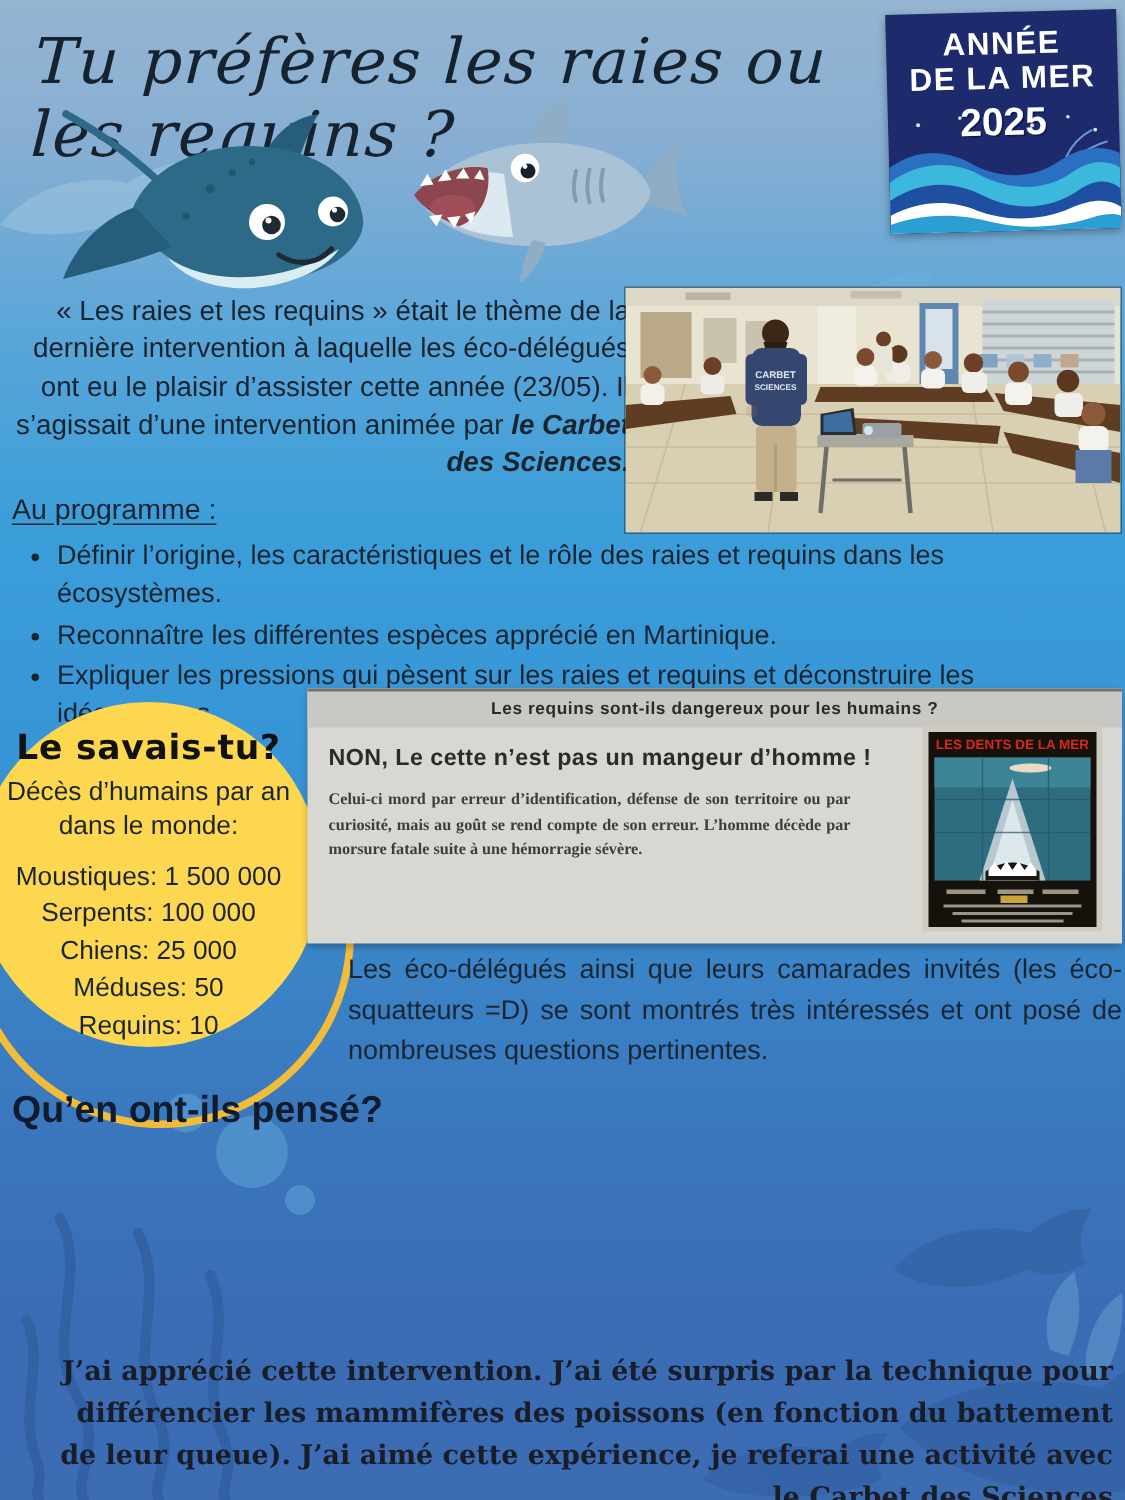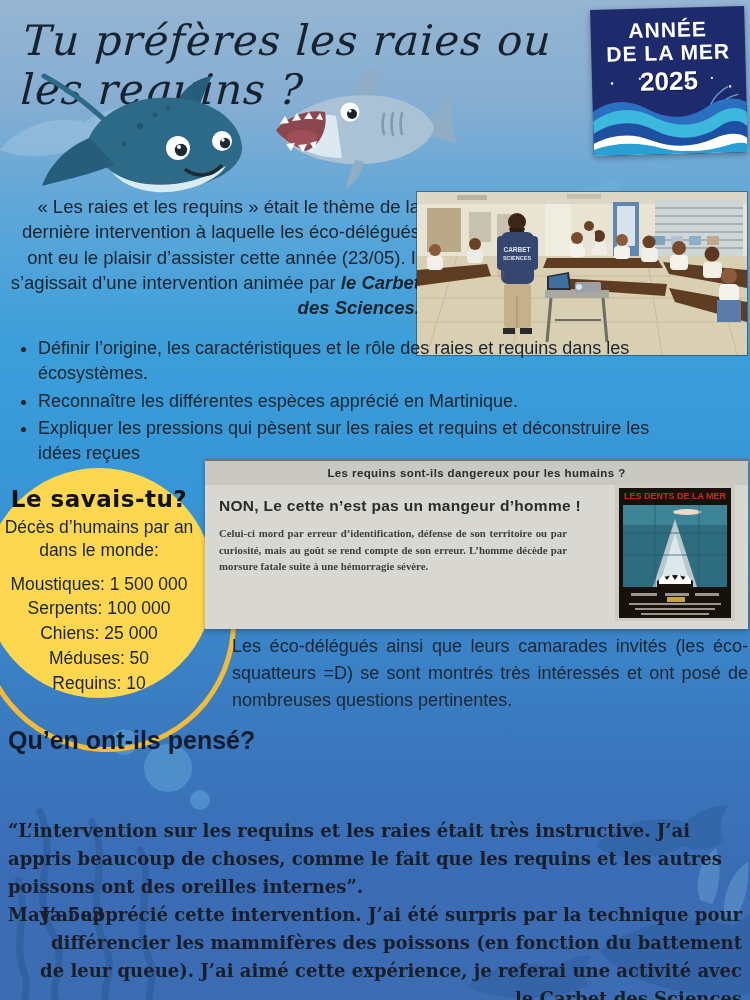--- a/index.html
+++ b/index.html
@@ -260,20 +260,21 @@
       <line x1="186" y1="106" x2="190" y2="150" stroke="#6e6e66" stroke-width="3"></line>
       <line x1="138" y1="128" x2="184" y2="128" stroke="#6e6e66" stroke-width="2"></line>
       <polygon points="130,84 152,80 154,98 130,98" fill="#2a2e34"></polygon>
       <polygon points="132,85 150,82 152,96 132,96" fill="#3e6f9e"></polygon>
       <rect x="158" y="90" width="26" height="10" rx="2" fill="#9aa0a4"></rect>
       <circle cx="162" cy="95" r="3" fill="#cfe8f4"></circle>
     </g>
   </svg>
 
   <div class="abs programme">
+    <div class="programme-heading">Au programme :</div>
     <ul>
       <li>Définir l’origine, les caractéristiques et le rôle des raies et requins dans les écosystèmes.</li>
       <li>Reconnaître les différentes espèces apprécié en Martinique.</li>
       <li>Expliquer les pressions qui pèsent sur les raies et requins et déconstruire les idées reçues</li>
     </ul>
   </div>
 
   <div class="abs fact-ring decor"></div>
   <div class="abs fact-circle">
     <div class="fact-title">Le savais-tu?</div>
@@ -320,23 +321,19 @@
       </g>
       <rect x="52" y="112" width="18" height="5" fill="#c9a43a"></rect>
     </svg>
   </div>
 
   <div class="abs feedback-heading">Qu’en ont-ils pensé?</div>
 
   <div class="abs reaction">Les éco-délégués ainsi que leurs camarades invités (les éco-squatteurs =D) se sont montrés très intéressés et ont posé de nombreuses questions pertinentes.</div>
 
 
-  <div class="abs quote q2">
-    <span>“L’intervention sur les requins et les raies était très instructive. J’ai appris beaucoup de choses, comme le fait que les requins et les autres poissons ont des oreilles internes”.</span>
-    <span class="author">Maya 5e3</span>
-  </div>
 
   <div class="abs quote q3">
     <span>J’ai apprécié cette intervention. J’ai été surpris par la technique pour différencier les mammifères des poissons (en fonction du battement de leur queue). J’ai aimé cette expérience, je referai une activité avec le Carbet des Sciences</span>
     
   </div>
 
 </div>
 
 </body></html>

